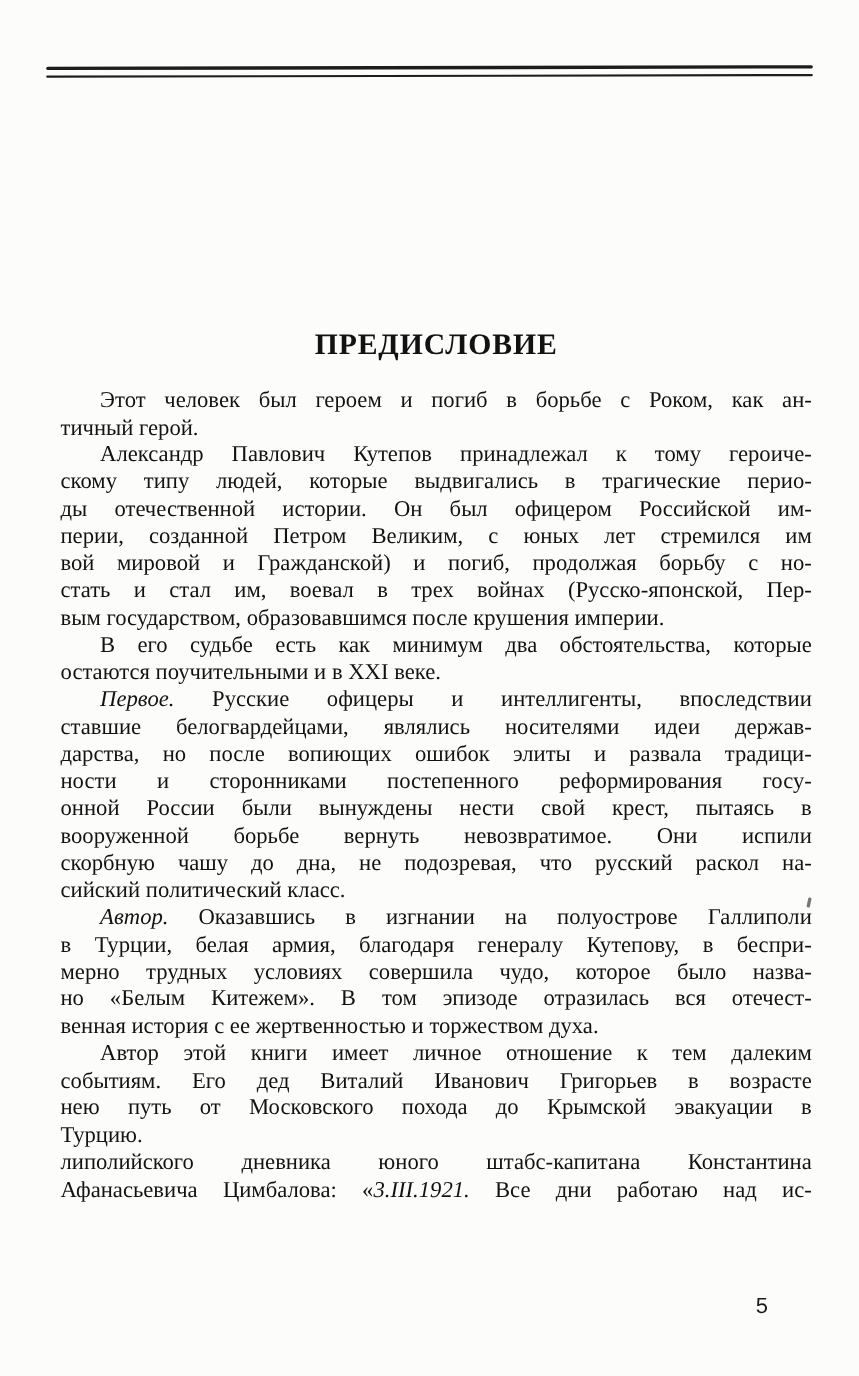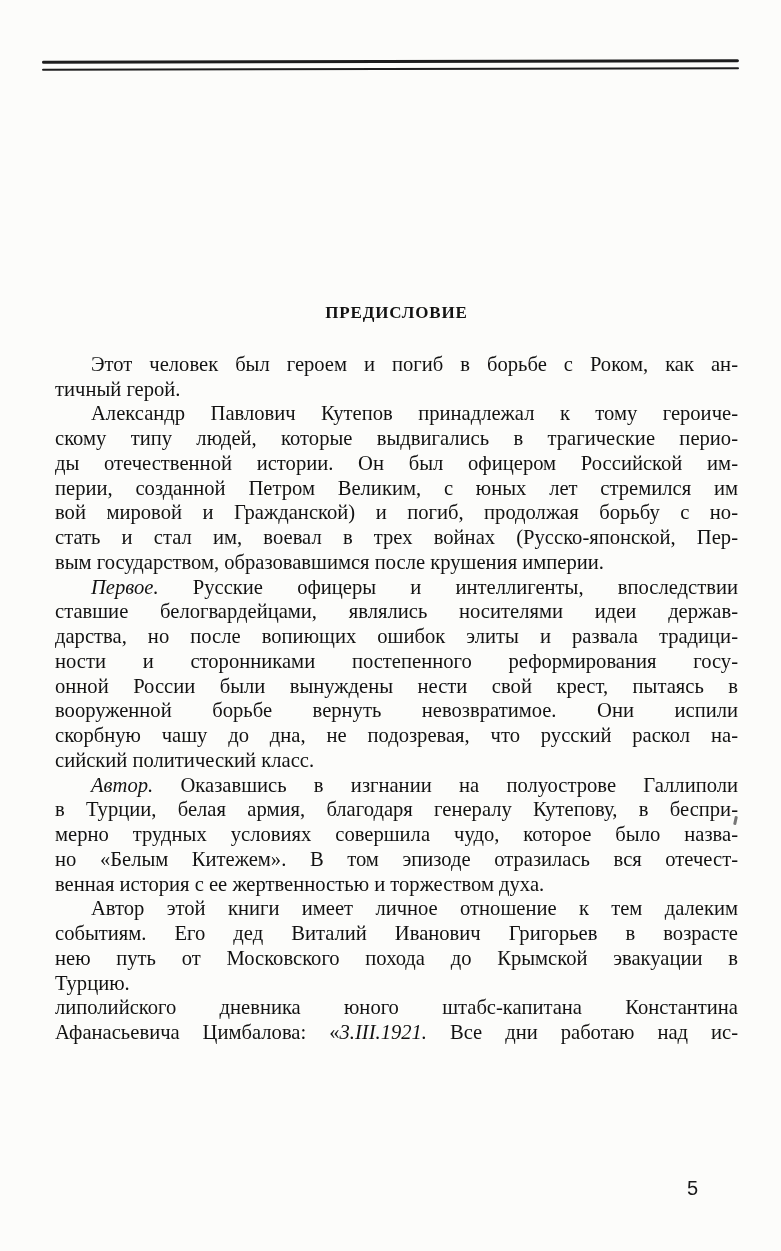--- a/index.html
+++ b/index.html
@@ -27,21 +27,21 @@
     top: 301px;
     width: 683px;
     font-family: "Liberation Serif", "DejaVu Serif", serif;
     font-size: 20.6px;
     line-height: 24.75px;
     color: #121212;
   }
   .title {
     text-align: center;
     font-weight: 700;
-    font-size: 17px;
+    font-size: 27px;
     letter-spacing: 0.8px;
     margin: 0 0 26px 0;
   }
   .paragraph { margin: 0; }
   .line {
     text-align: justify;
     text-align-last: justify;
     white-space: normal;
   }
   .line.first { text-indent: 36px; }
@@ -87,20 +87,24 @@
         <div class="paragraph">
           <div class="line first"><span>Александр Павлович Кутепов принадлежал к тому героиче-</span></div>
           <div class="line"><span>скому типу людей, которые выдвигались в трагические перио-</span></div>
           <div class="line"><span>ды отечественной истории. Он был офицером Российской им-</span></div>
           <div class="line"><span>перии, созданной Петром Великим, с юных лет стремился им</span></div>
           <div class="line"><span>вой мировой и Гражданской) и погиб, продолжая борьбу с но-</span></div>
           <div class="line"><span>стать и стал им, воевал в трех войнах (Русско-японской, Пер-</span></div>
           <div class="line last"><span>вым государством, образовавшимся после крушения империи.</span></div>
         </div>
         <div class="paragraph">
+          <div class="line first"><span>В его судьбе есть как минимум два обстоятельства, которые</span></div>
+          <div class="line last"><span>остаются поучительными и в XXI веке.</span></div>
+        </div>
+        <div class="paragraph">
           <div class="line first"><em>Первое.</em><span> Русские офицеры и интеллигенты, впоследствии</span></div>
           <div class="line"><span>ставшие белогвардейцами, являлись носителями идеи держав-</span></div>
           <div class="line"><span>дарства, но после вопиющих ошибок элиты и развала традици-</span></div>
           <div class="line"><span>ности и сторонниками постепенного реформирования госу-</span></div>
           <div class="line"><span>онной России были вынуждены нести свой крест, пытаясь в</span></div>
           <div class="line"><span>вооруженной борьбе вернуть невозвратимое. Они испили</span></div>
           <div class="line"><span>скорбную чашу до дна, не подозревая, что русский раскол на-</span></div>
           <div class="line last"><span>сийский политический класс.</span></div>
         </div>
         <div class="paragraph">

